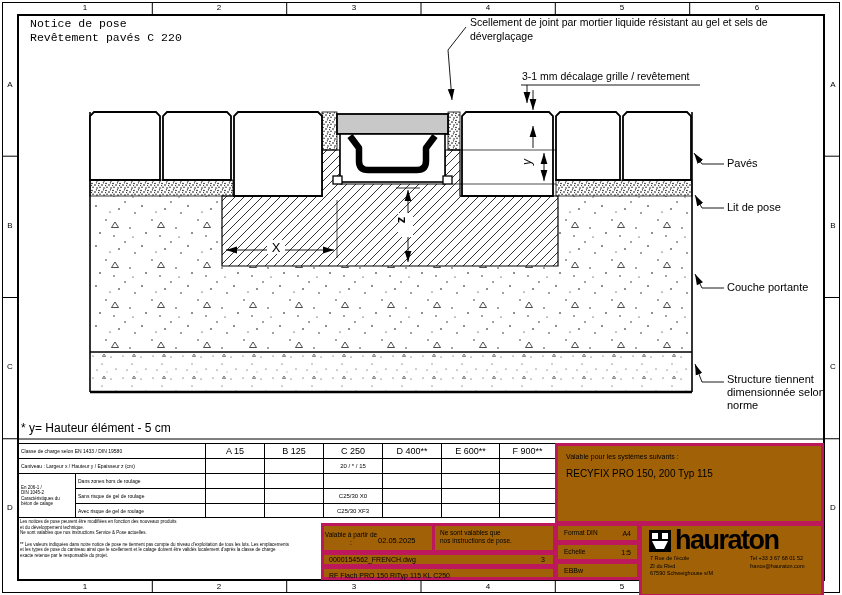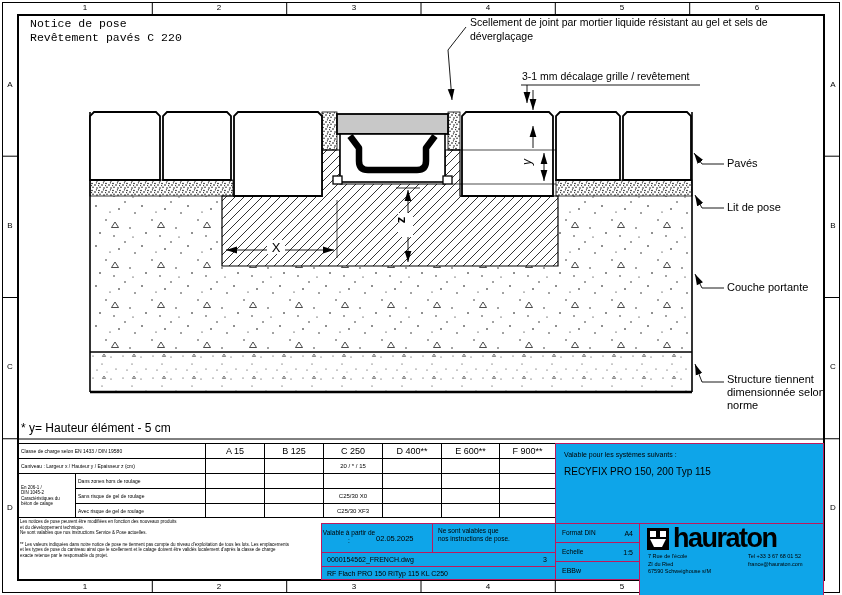--- a/index.html
+++ b/index.html
@@ -11,21 +11,21 @@
   .doc-title{position:absolute;left:30px;top:17px;font-size:11.5px;line-height:14px;font-family:Liberation Mono, monospace;}
   .annot{position:absolute;font-size:10.5px;line-height:14px;}
   .rlabel{position:absolute;font-size:11px;line-height:13px;}
   .footnote{position:absolute;left:21px;top:421px;font-size:12px;}
   table.spec{position:absolute;left:18px;top:443px;border-collapse:collapse;table-layout:fixed;}
   table.spec td{border:1px solid #000;padding:0 2px;overflow:hidden;white-space:nowrap;vertical-align:middle;}
   td.lbl{font-size:5px;}
   td.cls{font-size:9px;text-align:center;}
   td.val{font-size:6px;text-align:center;}
   td.norm{font-size:4.5px;line-height:5.2px;white-space:normal;vertical-align:top;padding-top:1px;}
-  .box{position:absolute;border:1px solid #be185d;box-sizing:border-box;background:#0ea5e9;}
+  .box{position:absolute;border:3px solid #be185d;box-sizing:border-box;background:#a16207;}
   .tiny{font-size:6.5px;line-height:8px;}
   .disc{position:absolute;left:20px;top:519px;width:298px;}
   .disc div{font-size:4.5px;line-height:5.6px;white-space:nowrap;overflow:hidden;}
   .brand-word{font-size:27px;font-weight:bold;letter-spacing:-1.5px;line-height:26px;}
   .addr{font-size:5.5px;line-height:7.5px;}
 </style>
 </head>
 <body>
 
 <div class="page">

